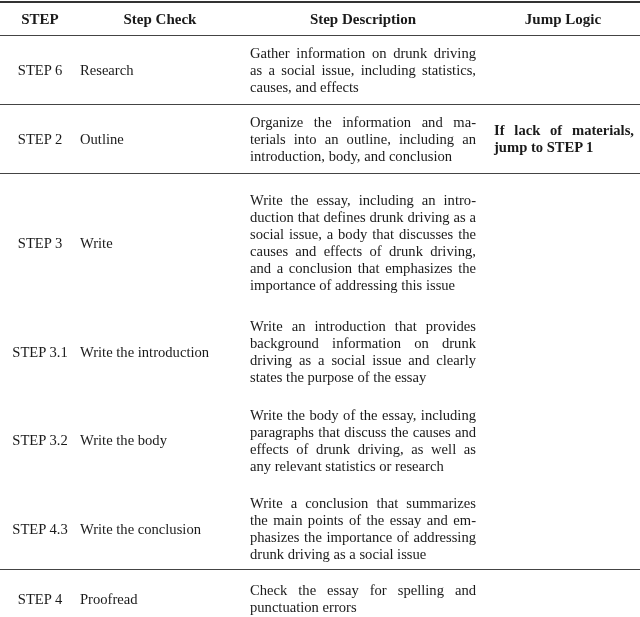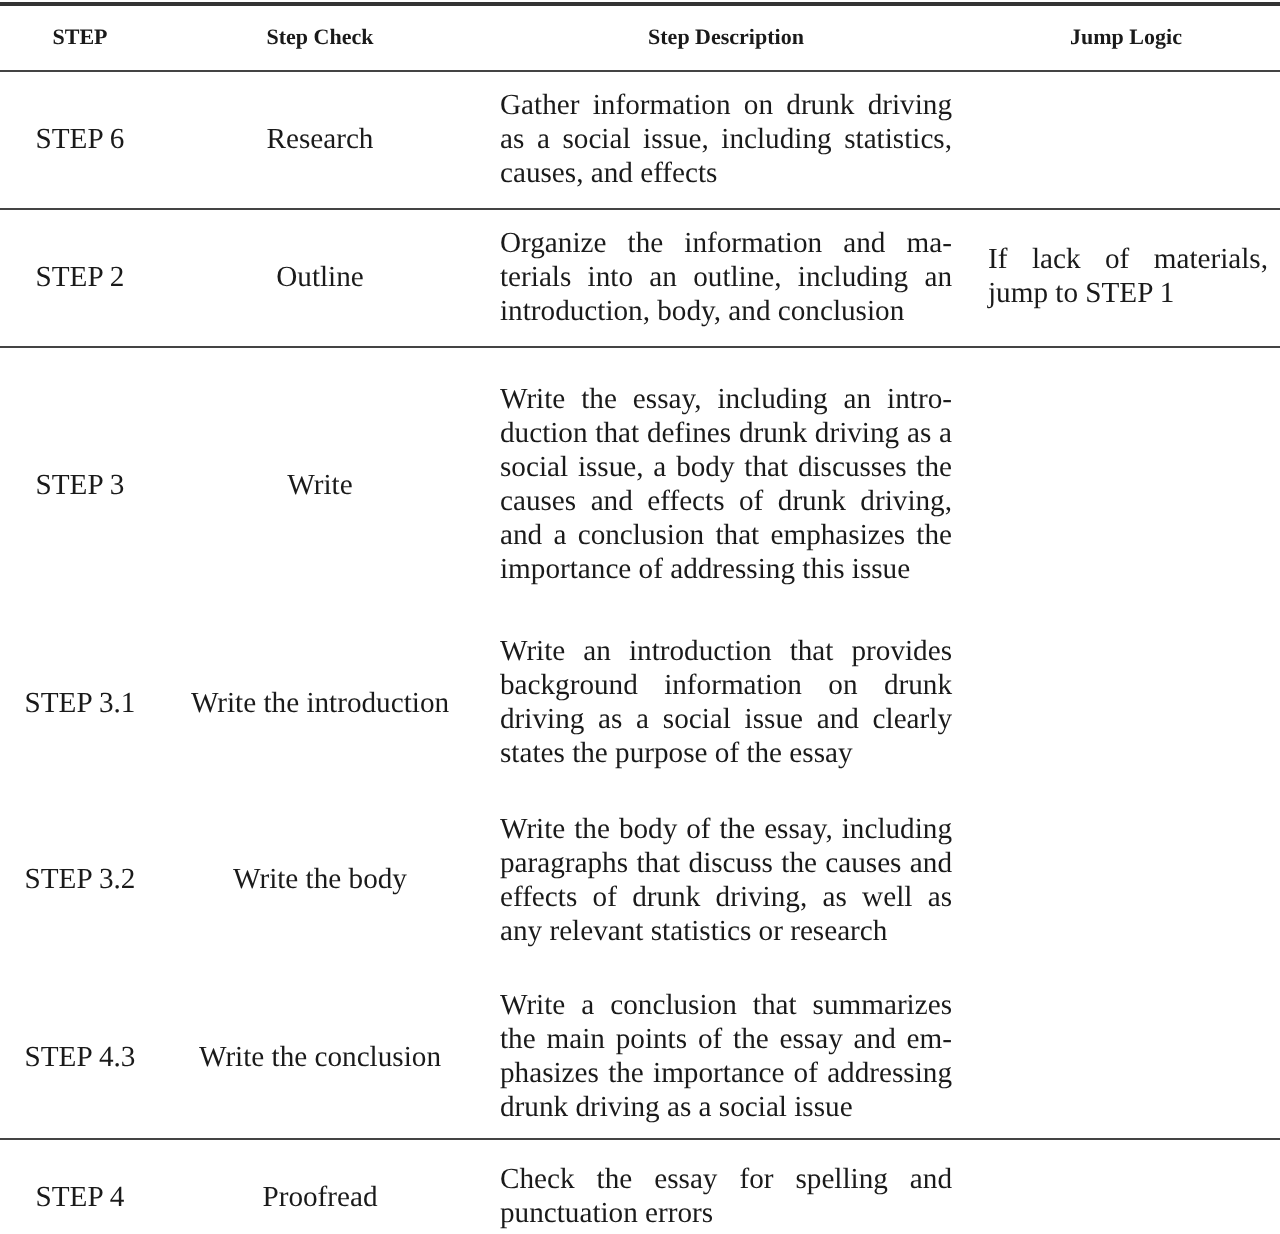--- a/index.html
+++ b/index.html
@@ -23,48 +23,48 @@
     col.c-step { width: 80px; }
     col.c-name { width: 160px; }
     col.c-desc { width: 246px; }
     col.c-jump { width: 154px; }
     thead tr {
       border-top: 2px solid #333;
       border-bottom: 1.5px solid #444;
     }
     th {
       font-weight: bold;
-      font-size: 11px;
+      font-size: 15px;
       text-align: center;
       height: 32px;
       padding: 0;
       vertical-align: middle;
     }
     td {
       font-size: 14.6px;
       line-height: 17px;
       vertical-align: middle;
       padding: 0;
     }
     td.step {
       text-align: center;
       white-space: nowrap;
     }
     td.name {
-      text-align: center;
       white-space: nowrap;
     }
     td.desc {
       text-align: justify;
       padding: 5px 10px 5px 10px;
       hyphens: manual;
     }
     td.jump {
       text-align: justify;
       padding: 0 6px 0 8px;
+      font-weight: bold;
     }
     tr.group-end {
       border-bottom: 1.5px solid #444;
     }
     tr.last {
       border-bottom: 2px solid #333;
     }
     tr.r1 td { height: 58px; }
     tr.r2 td { height: 58px; }
     tr.r3 td { height: 128px; }

